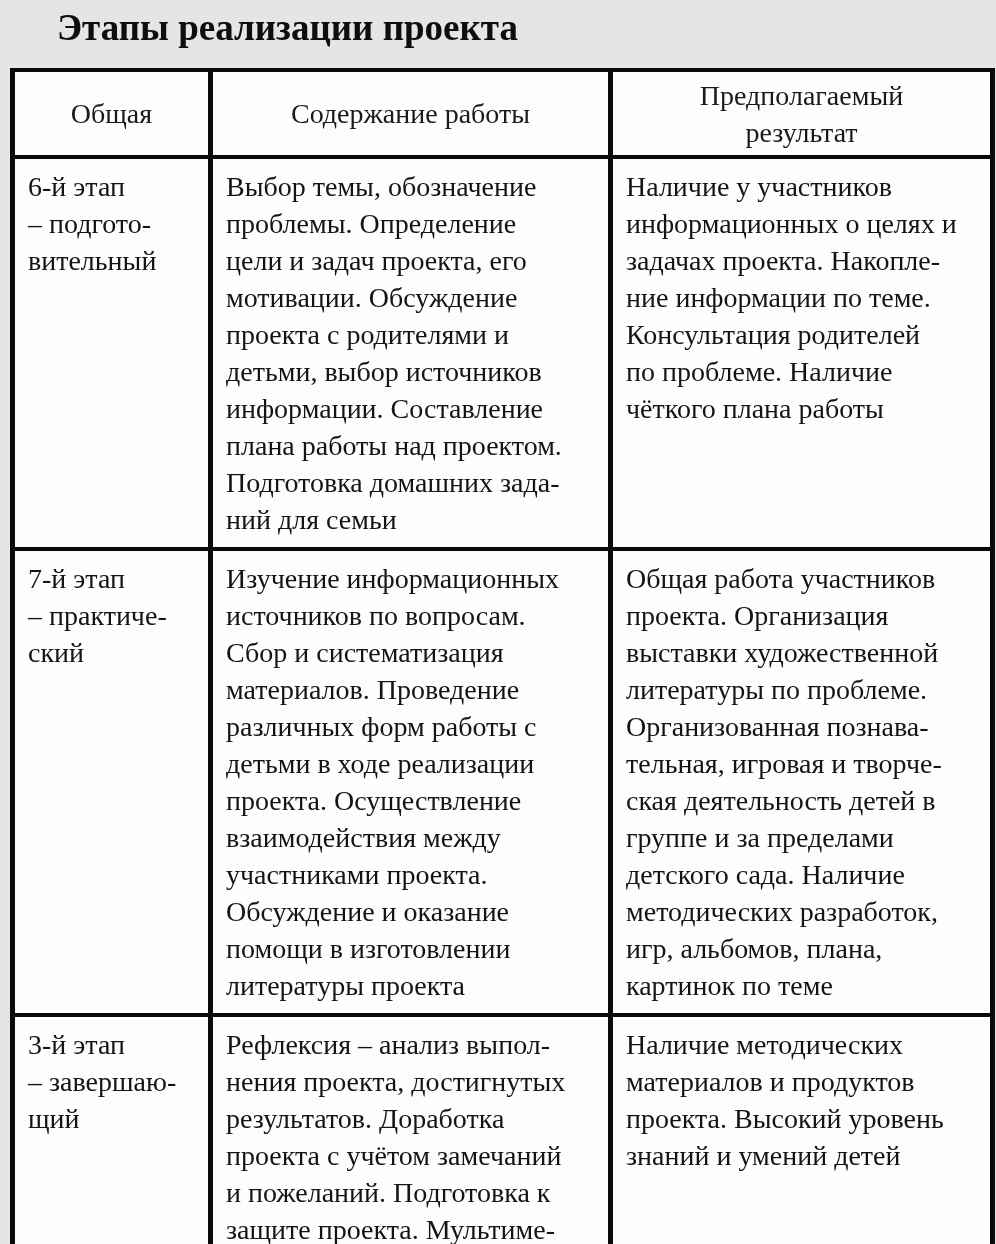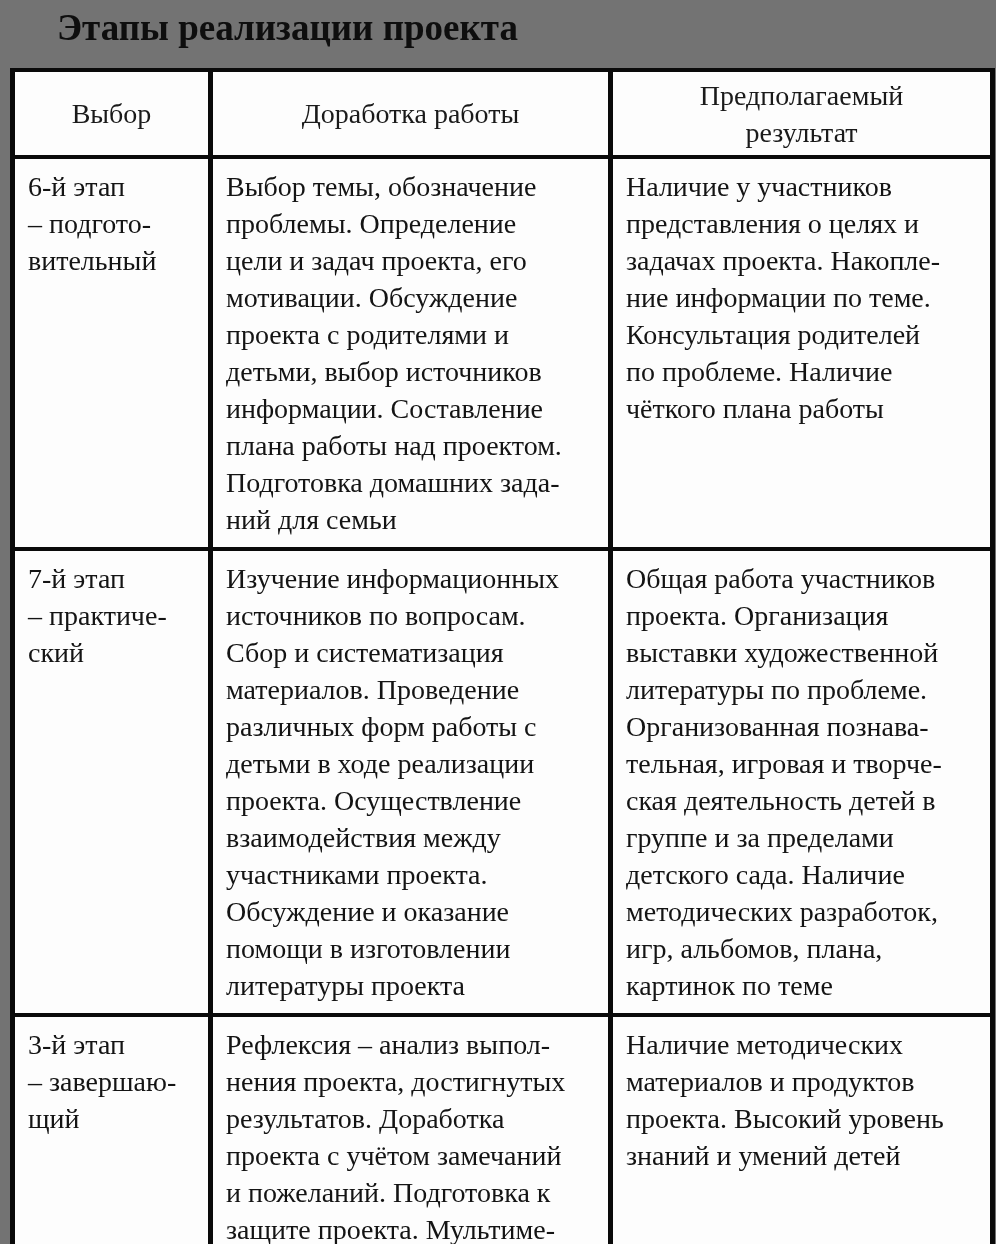--- a/index.html
+++ b/index.html
@@ -11,21 +11,21 @@
   body {
     width: 996px;
     height: 1244px;
     font-family: "Liberation Serif", "DejaVu Serif", serif;
     color: #161616;
     overflow: hidden;
   }
   .page {
     width: 996px;
     height: 1244px;
-    background: #737373;
+    background: #e5e5e5;
     position: relative;
   }
   h1.doc-title {
     margin: 0;
     position: absolute;
     left: 57px;
     top: 6px;
     font-size: 37px;
     font-weight: bold;
     letter-spacing: 0px;
@@ -77,43 +77,43 @@
   <h1 class="doc-title">Этапы реализации проекта</h1>
 
   <table class="stages-table">
     <colgroup>
       <col style="width:198px">
       <col style="width:400px">
       <col style="width:382px">
     </colgroup>
     <thead>
       <tr>
-        <th>Выбор</th>
-        <th>Доработка работы</th>
+        <th>Общая</th>
+        <th>Содержание работы</th>
         <th>Предполагаемый
 результат</th>
       </tr>
     </thead>
     <tbody>
       <tr class="row-1">
         <td>6-й этап
 – подгото-
 вительный</td>
         <td>Выбор темы, обозначение
 проблемы. Определение
 цели и задач проекта, его
 мотивации. Обсуждение
 проекта с родителями и
 детьми, выбор источников
 информации. Составление
 плана работы над проектом.
 Подготовка домашних зада-
 ний для семьи</td>
         <td>Наличие у участников
-представления о целях и
+информационных о целях и
 задачах проекта. Накопле-
 ние информации по теме.
 Консультация родителей
 по проблеме. Наличие
 чёткого плана работы</td>
       </tr>
       <tr class="row-2">
         <td>7-й этап
 –  практиче-
 ский</td>

